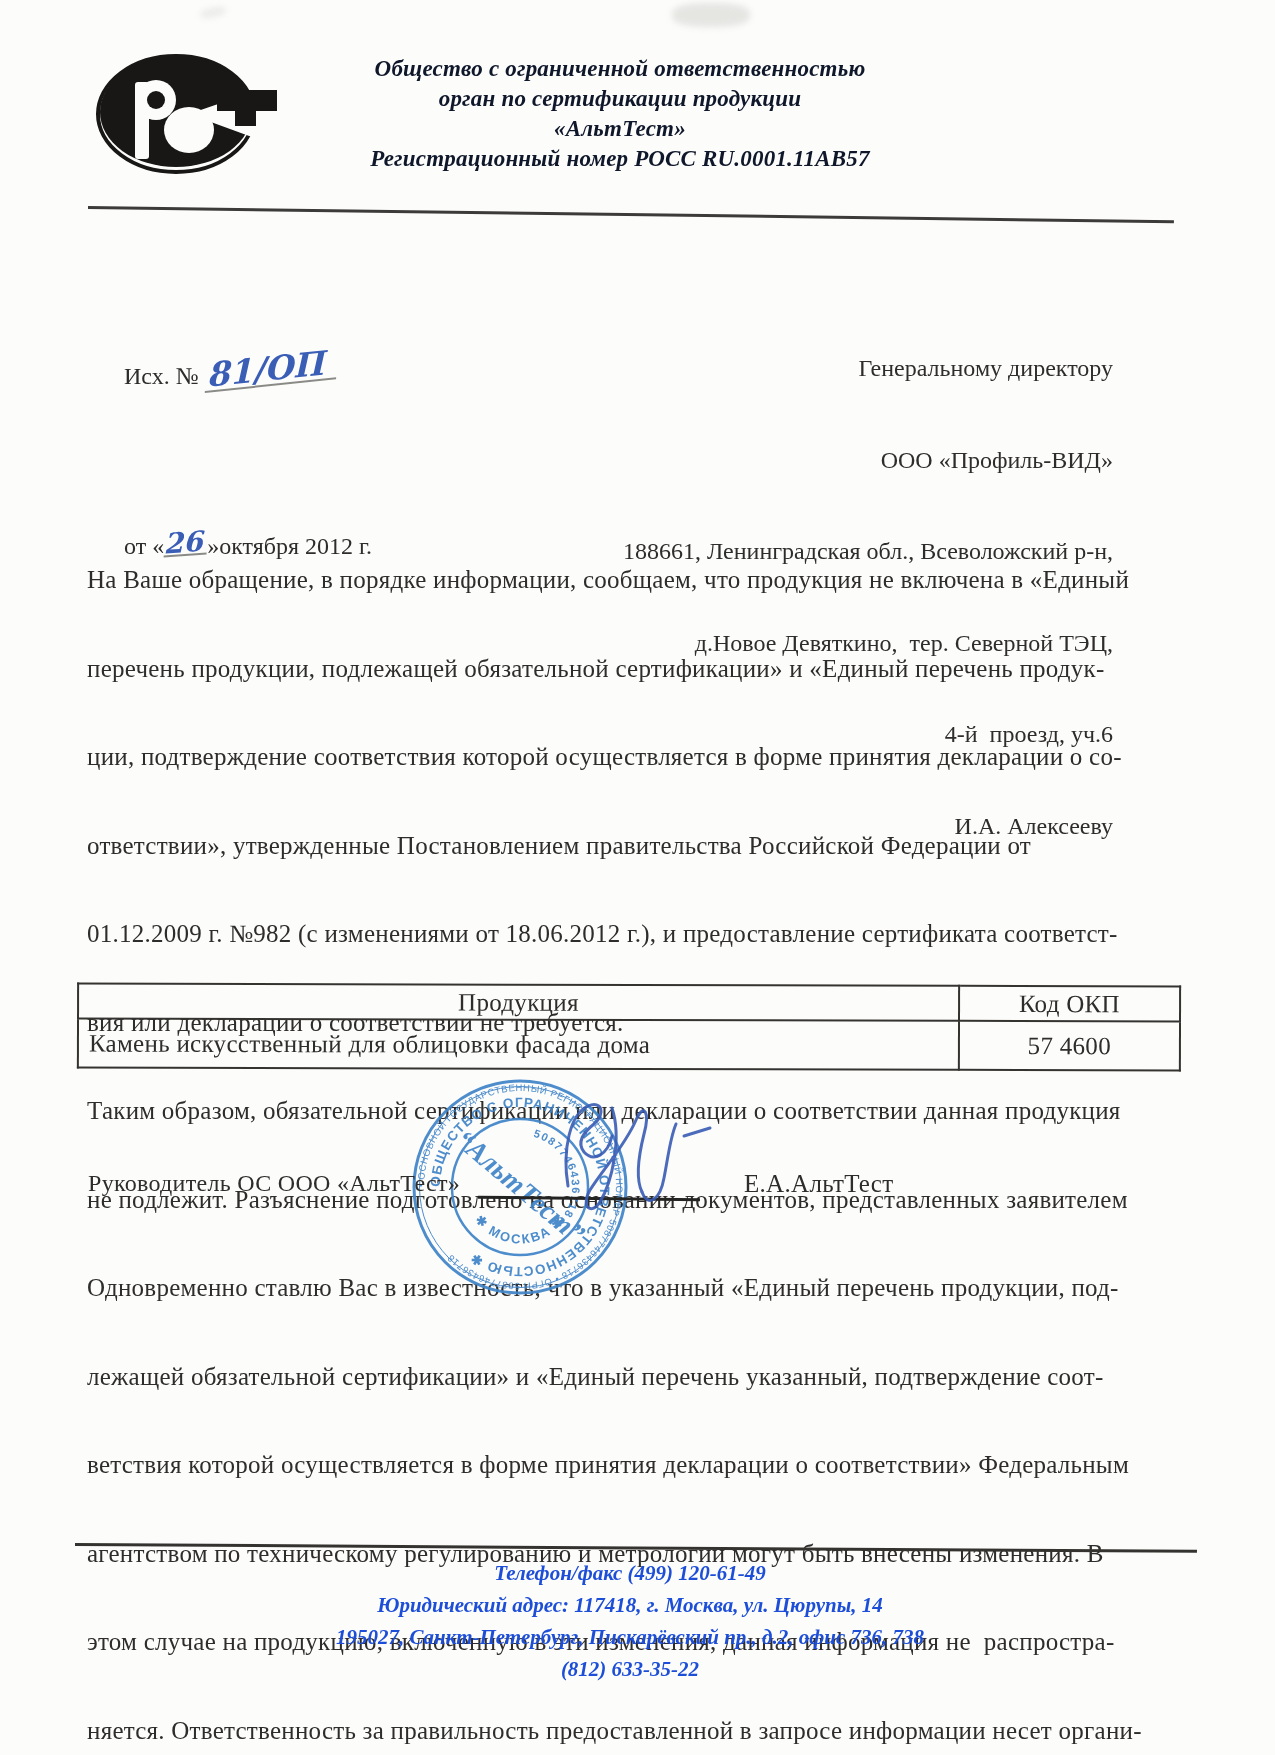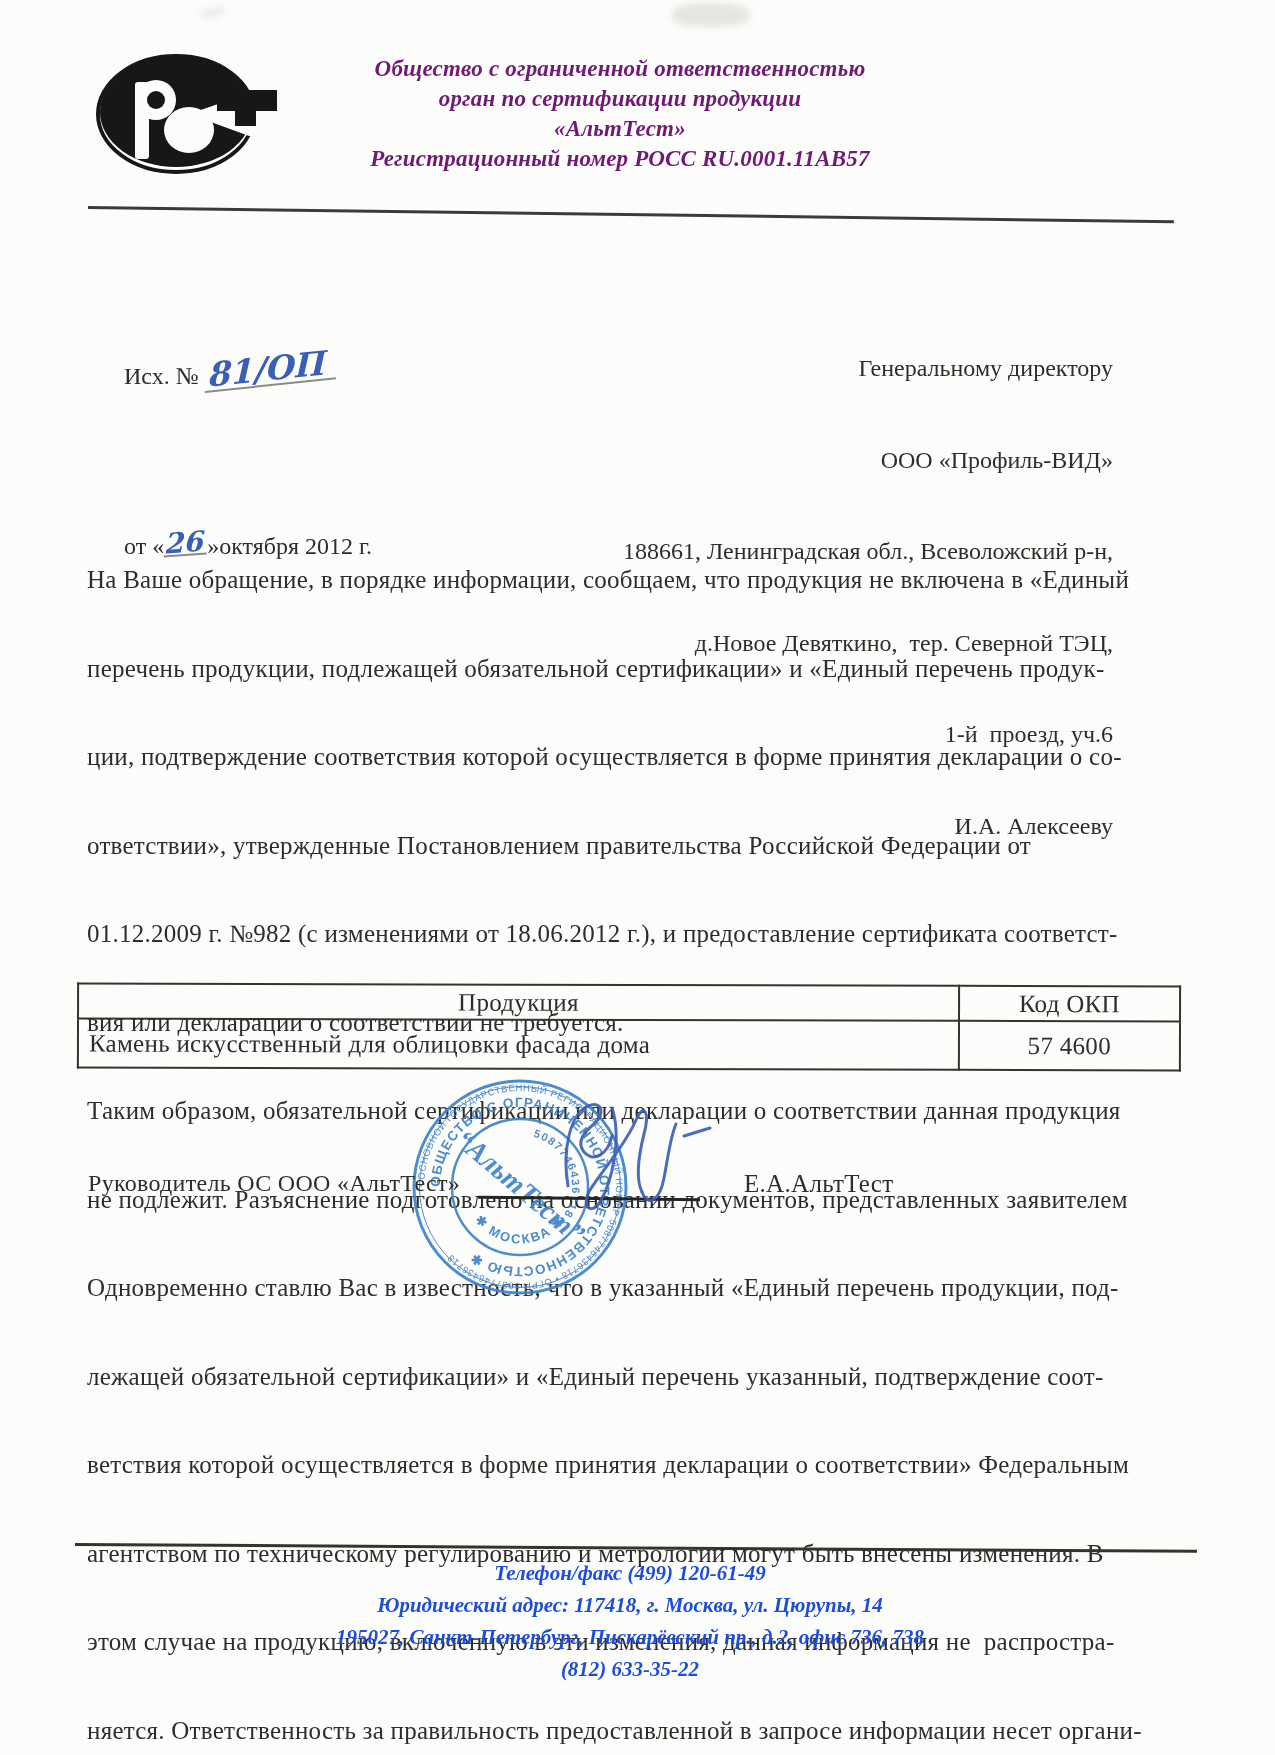--- a/index.html
+++ b/index.html
@@ -11,21 +11,21 @@
     font-family:"Liberation Serif","DejaVu Serif",serif;
     color:#2e2d2b;
   }
   .abs{position:absolute;}
   
   #letterhead-text{
     left:270px;top:54px;width:700px;
     text-align:center;
     font-weight:bold;font-style:italic;
     font-size:23px;line-height:30px;
-    color:#701a75;
+    color:#0f172a;
     letter-spacing:.2px;
   }
   #header-rule{
     left:88px;top:206px;width:1086px;height:3px;
     background:#3c3b39;
     transform:rotate(.75deg);transform-origin:left center;
   }
   
   #ref-block{left:88px;top:256px;font-size:24px;line-height:34px;white-space:pre;}
   .hand{
@@ -127,21 +127,21 @@
     <div>
       <span>от «</span><span class="hand" id="ref-day">26</span><span>»октября 2012 г.</span>
     </div>
   </div>
 
   <div class="abs" id="recipient">
     <div>Генеральному директору</div>
     <div>ООО «Профиль-ВИД»</div>
     <div>188661, Ленинградская обл., Всеволожский р-н,</div>
     <div>д.Новое Девяткино,  тер. Северной ТЭЦ,</div>
-    <div>1-й  проезд, уч.6</div>
+    <div>4-й  проезд, уч.6</div>
     <div>И.А. Алексееву</div>
   </div>
 
   <div class="abs" id="body-text">
     <div class="body-line">На Ваше обращение, в порядке информации, сообщаем, что продукция не включена в «Единый</div>
     <div class="body-line">перечень продукции, подлежащей обязательной сертификации» и «Единый перечень продук-</div>
     <div class="body-line">ции, подтверждение соответствия которой осуществляется в форме принятия декларации о со-</div>
     <div class="body-line">ответствии», утвержденные Постановлением правительства Российской Федерации от</div>
     <div class="body-line">01.12.2009 г. №982 (с изменениями от 18.06.2012 г.), и предоставление сертификата соответст-</div>
     <div class="body-line">вия или декларации о соответствии не требуется.</div>

